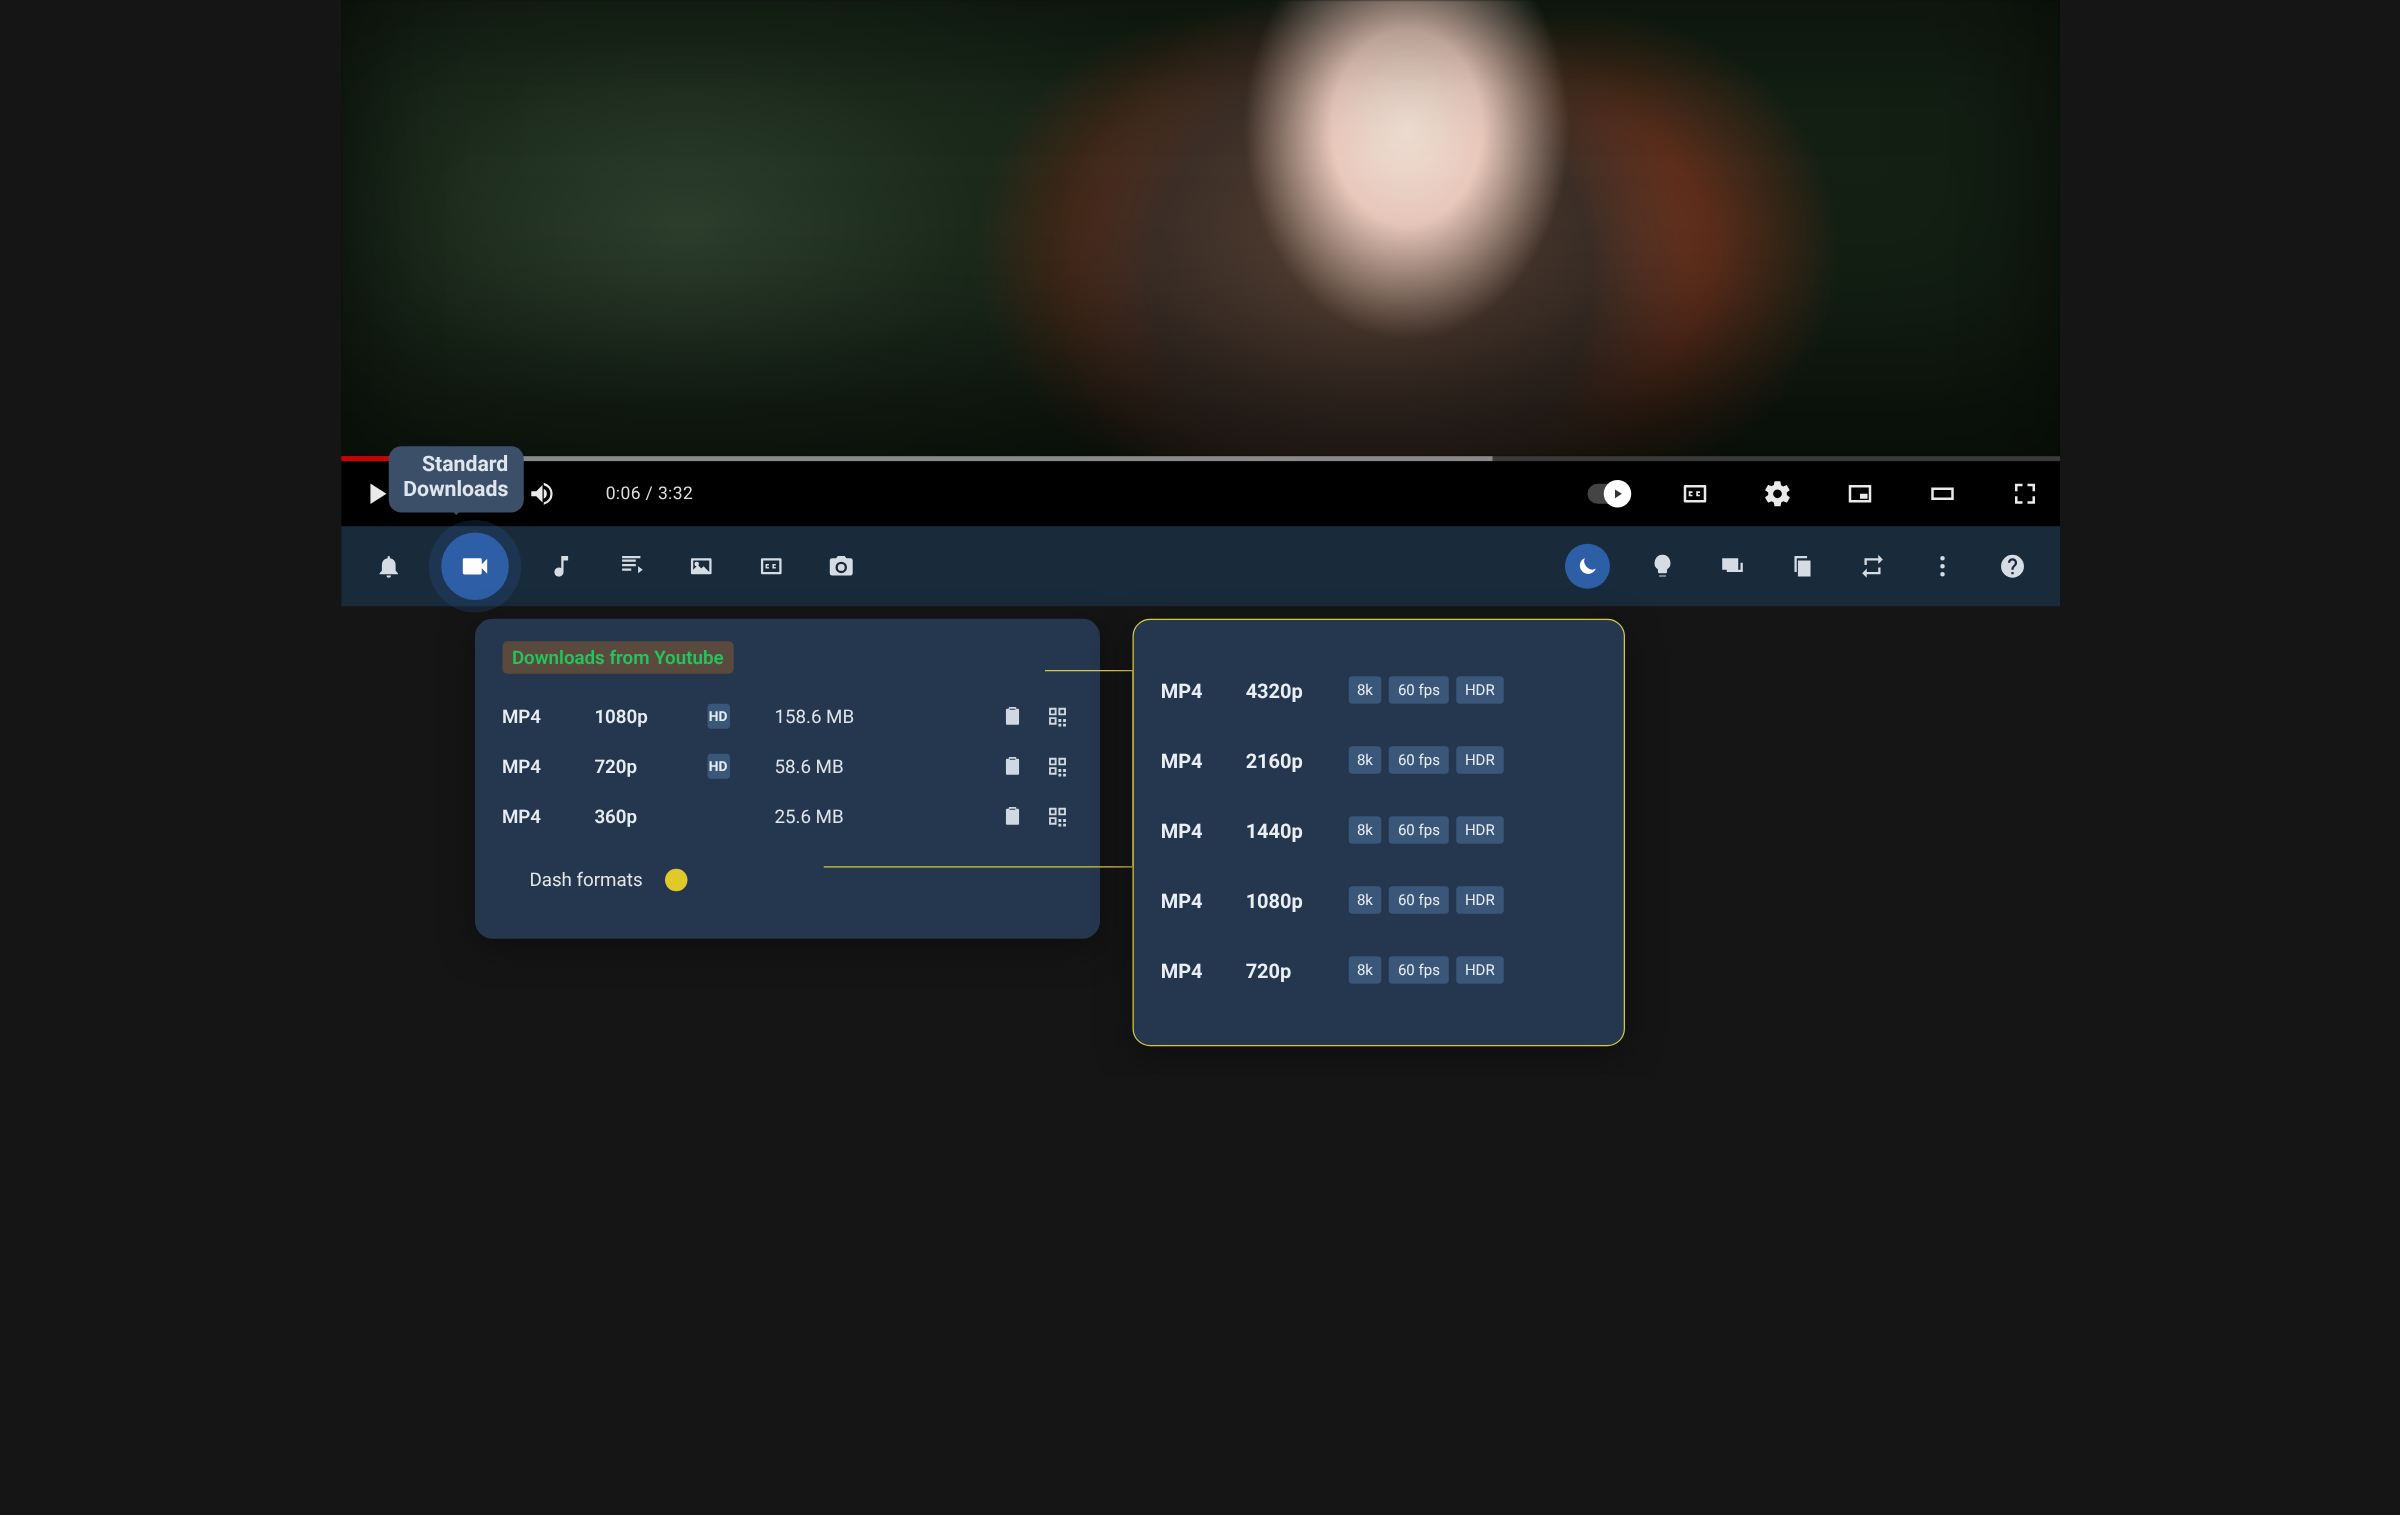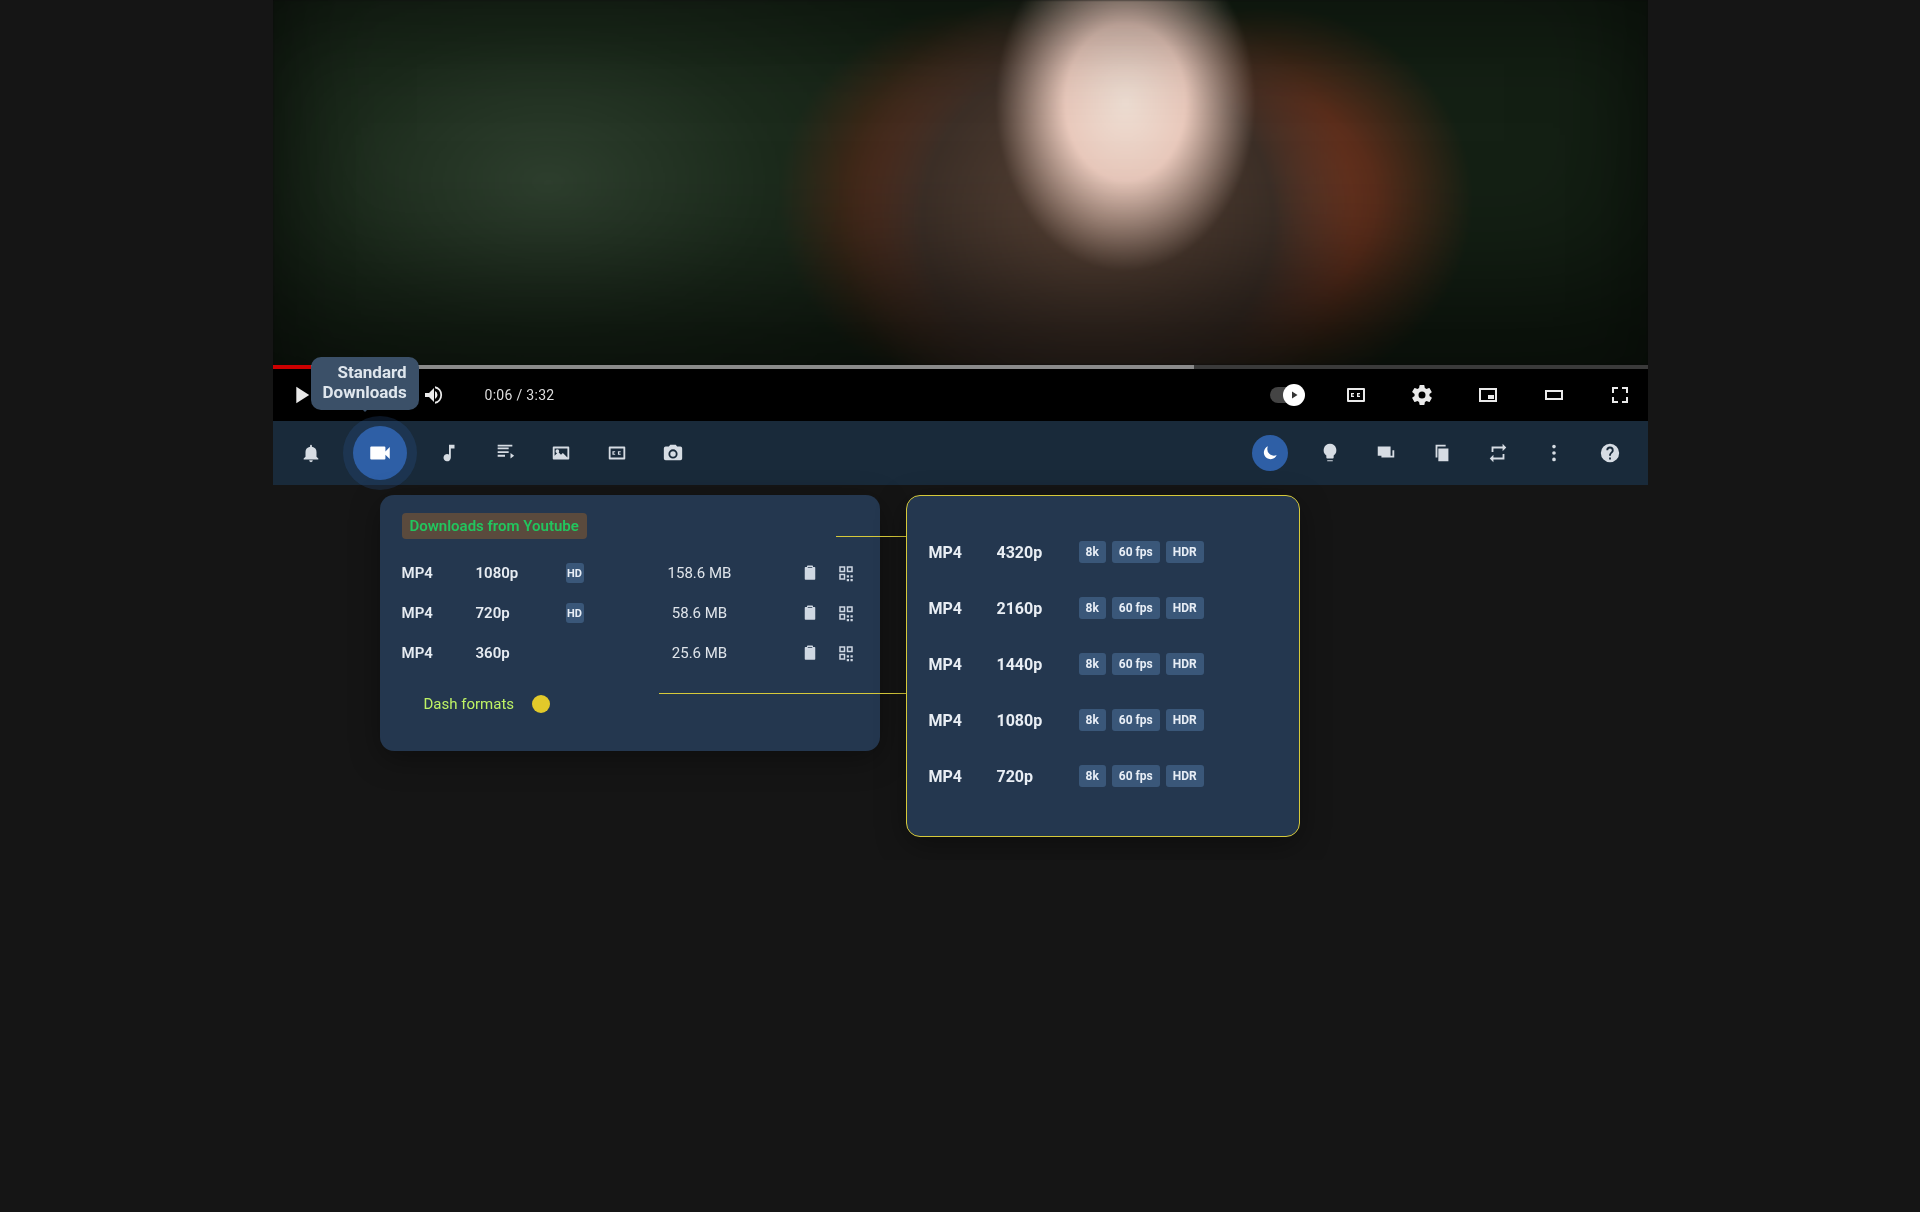--- a/index.html
+++ b/index.html
@@ -61,32 +61,32 @@
   .moon-btn svg{width:20px;height:20px;fill:#fff;}
 
   
   .panel{position:absolute;background:var(--panel);border-radius:14px;box-shadow:0 8px 30px rgba(0,0,0,.35);}
   .panel1{left:107px;top:495px;width:456px;padding:18px 22px 38px;}
   .panel1 .hdr{display:inline-block;background:#5a4a3d;color:#22c55e;font-weight:600;font-size:15px;padding:4px 8px;border-radius:4px;margin-bottom:14px;}
   .row{display:grid;grid-template-columns:62px 78px 42px 1fr 24px 24px;align-items:center;gap:12px;height:40px;font-size:15px;color:#e7ecf2;}
   .row .fmt{font-weight:600;}
   .row .res{font-weight:600;}
   .row .hd{display:inline-flex;align-items:center;justify-content:center;width:18px;height:20px;border-radius:3px;background:var(--badge);font-size:11px;font-weight:700;color:#e8eef6;}
-  .row .sz{text-align:center;color:#dfe4ea;margin-right:6px;}
+  .row .sz{text-align:left;color:#dfe4ea;margin-right:6px;}
   .row .ric{display:inline-flex;align-items:center;justify-content:center;}
   .row .ric svg{width:18px;height:18px;fill:#cfd8e3;}
-  .dash{display:flex;align-items:center;gap:18px;margin-top:22px;font-size:15px;color:#bef264;padding-left:22px;}
+  .dash{display:flex;align-items:center;gap:18px;margin-top:22px;font-size:15px;color:#e5e5e5;padding-left:22px;}
   .dot{width:18px;height:18px;border-radius:50%;background:#e2c92a;}
 
   .panel2{left:633px;top:495px;width:348px;padding:28px 22px 32px;border:1px solid var(--yellow);}
   .drow{display:flex;align-items:center;gap:18px;height:56px;font-size:16px;color:#e9eef4;}
   .drow .fmt{width:50px;font-weight:700;}
   .drow .res{width:64px;font-weight:700;}
   .badges{display:flex;gap:6px;}
-  .badge{display:inline-flex;align-items:center;justify-content:center;height:22px;padding:0 7px;border-radius:3px;background:var(--badge);color:#e8eef6;font-size:12px;font-weight:700;}
+  .badge{display:inline-flex;align-items:center;justify-content:center;height:22px;padding:0 7px;border-radius:3px;background:var(--badge);color:#e8eef6;font-size:12px;font-weight:400;}
 
   
   .connect{position:absolute;border-top:1px solid var(--yellow);pointer-events:none;}
   .connect-v{position:absolute;border-left:1px solid var(--yellow);pointer-events:none;}
 </style>
 </head>
 <body>
 
 <div class="stage">
 

